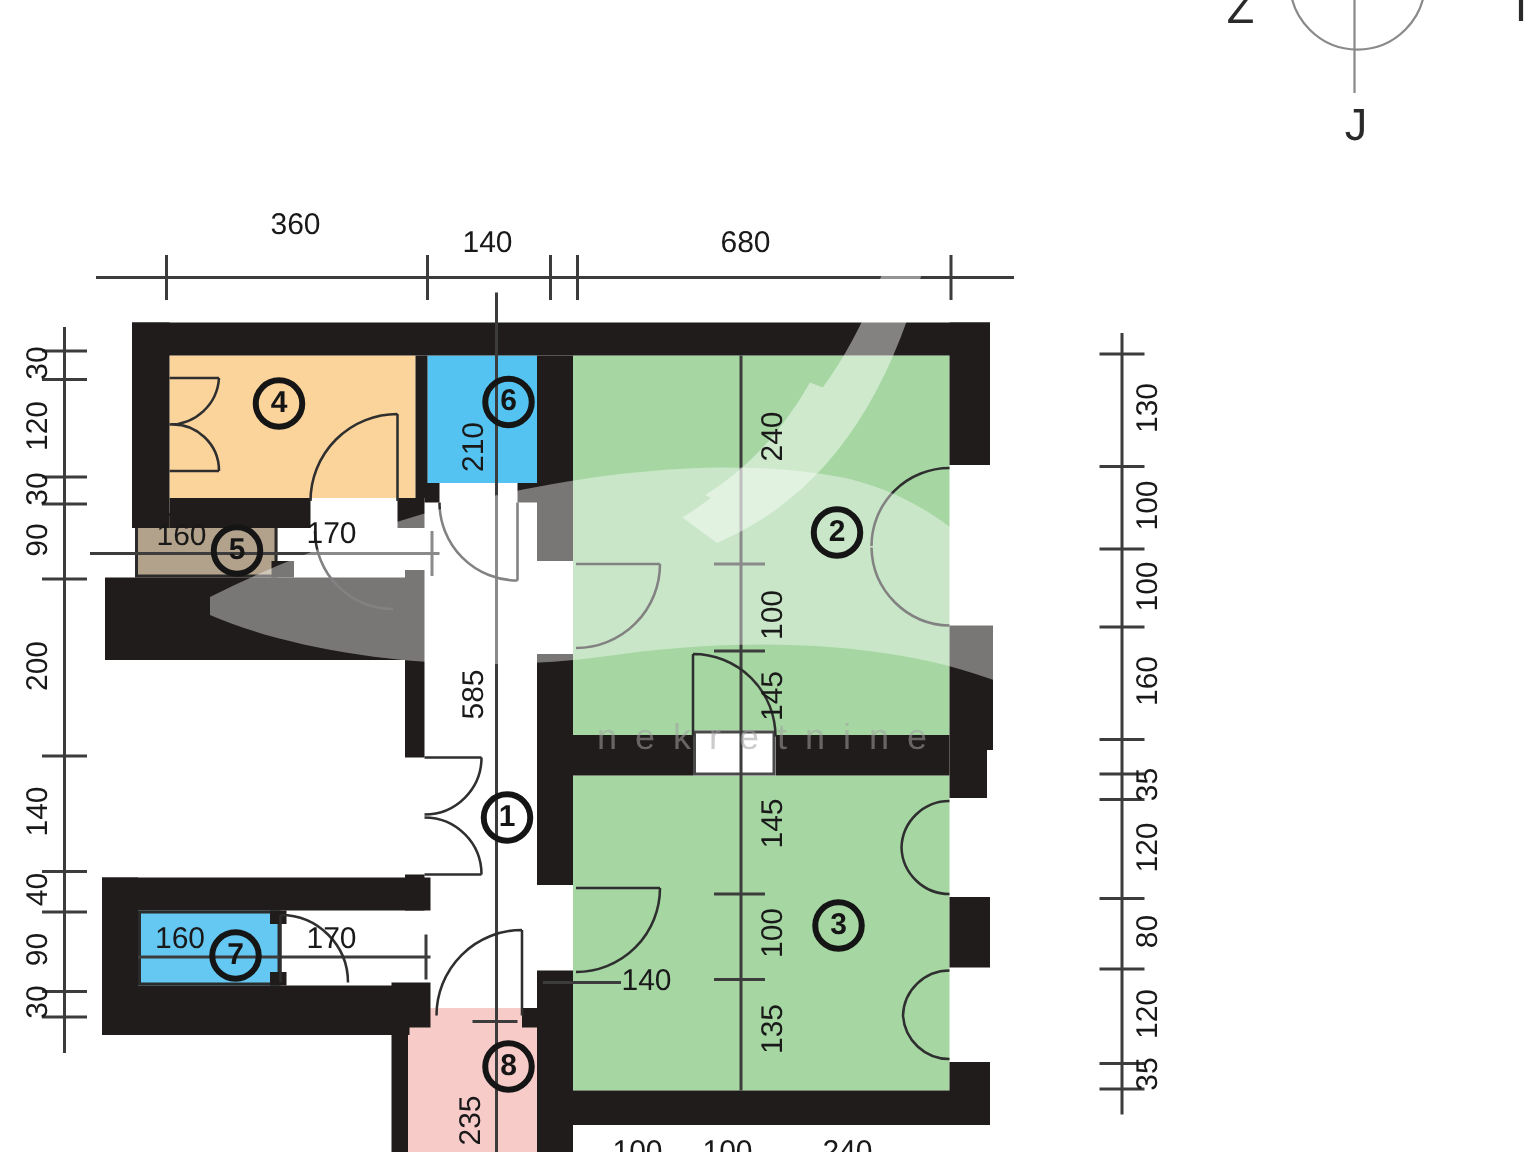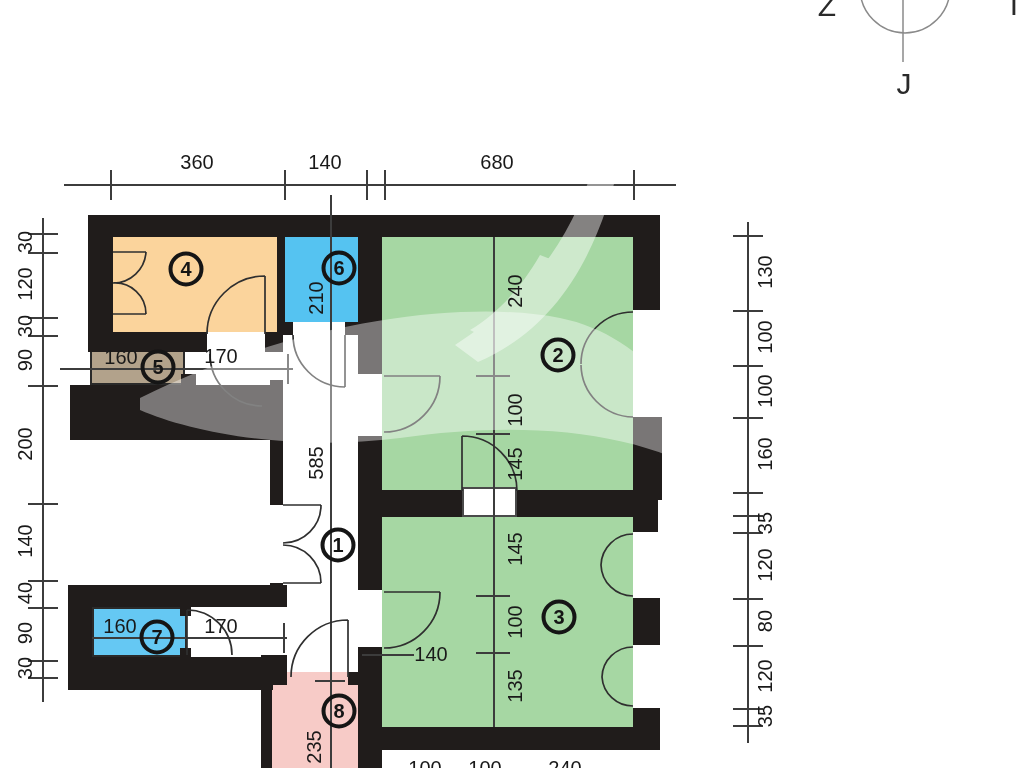--- a/index.html
+++ b/index.html
@@ -139,22 +139,23 @@
 
     <path d="M187,610 L187,655 M187,610 A45,45 0 0 1 232,655"></path>
 
     <path d="M348,620 L348,677 M348,620 A57,57 0 0 0 291,677"></path>
   </svg>
 
   <svg width="1024" height="768" viewBox="0 0 1024 768" style="pointer-events:none;">
     <path fill="rgba(255,255,255,0.40)" d="M140,398 C300,318 470,300 560,318 C650,336 700,420 712,462 L712,478 C640,430 520,420 400,438 C290,452 190,432 140,410 Z"></path>
     <path fill="rgba(255,255,255,0.45)" d="M598,150 C575,240 525,300 455,345 L478,362 C552,330 598,262 622,152 Z M540,255 C520,290 495,315 470,330 L500,345 C525,322 545,290 558,262 Z"></path>
   </svg>
-
-  <div class="d" style="left:197px;top:162px;">360</div>
+  <div class="wm-sub">nekretnine</div>
+
+  <div class="d" style="left:197px;top:150px;">360</div>
   <div class="d" style="left:325px;top:162px;">140</div>
   <div class="d" style="left:497px;top:162px;">680</div>
 
   <div class="d rot" style="left:25px;top:242px;">30</div>
   <div class="d rot" style="left:25px;top:284px;">120</div>
   <div class="d rot" style="left:25px;top:326px;">30</div>
   <div class="d rot" style="left:25px;top:360px;">90</div>
   <div class="d rot" style="left:25px;top:444px;">200</div>
   <div class="d rot" style="left:25px;top:541px;">140</div>
   <div class="d rot" style="left:25px;top:593px;">40</div>

